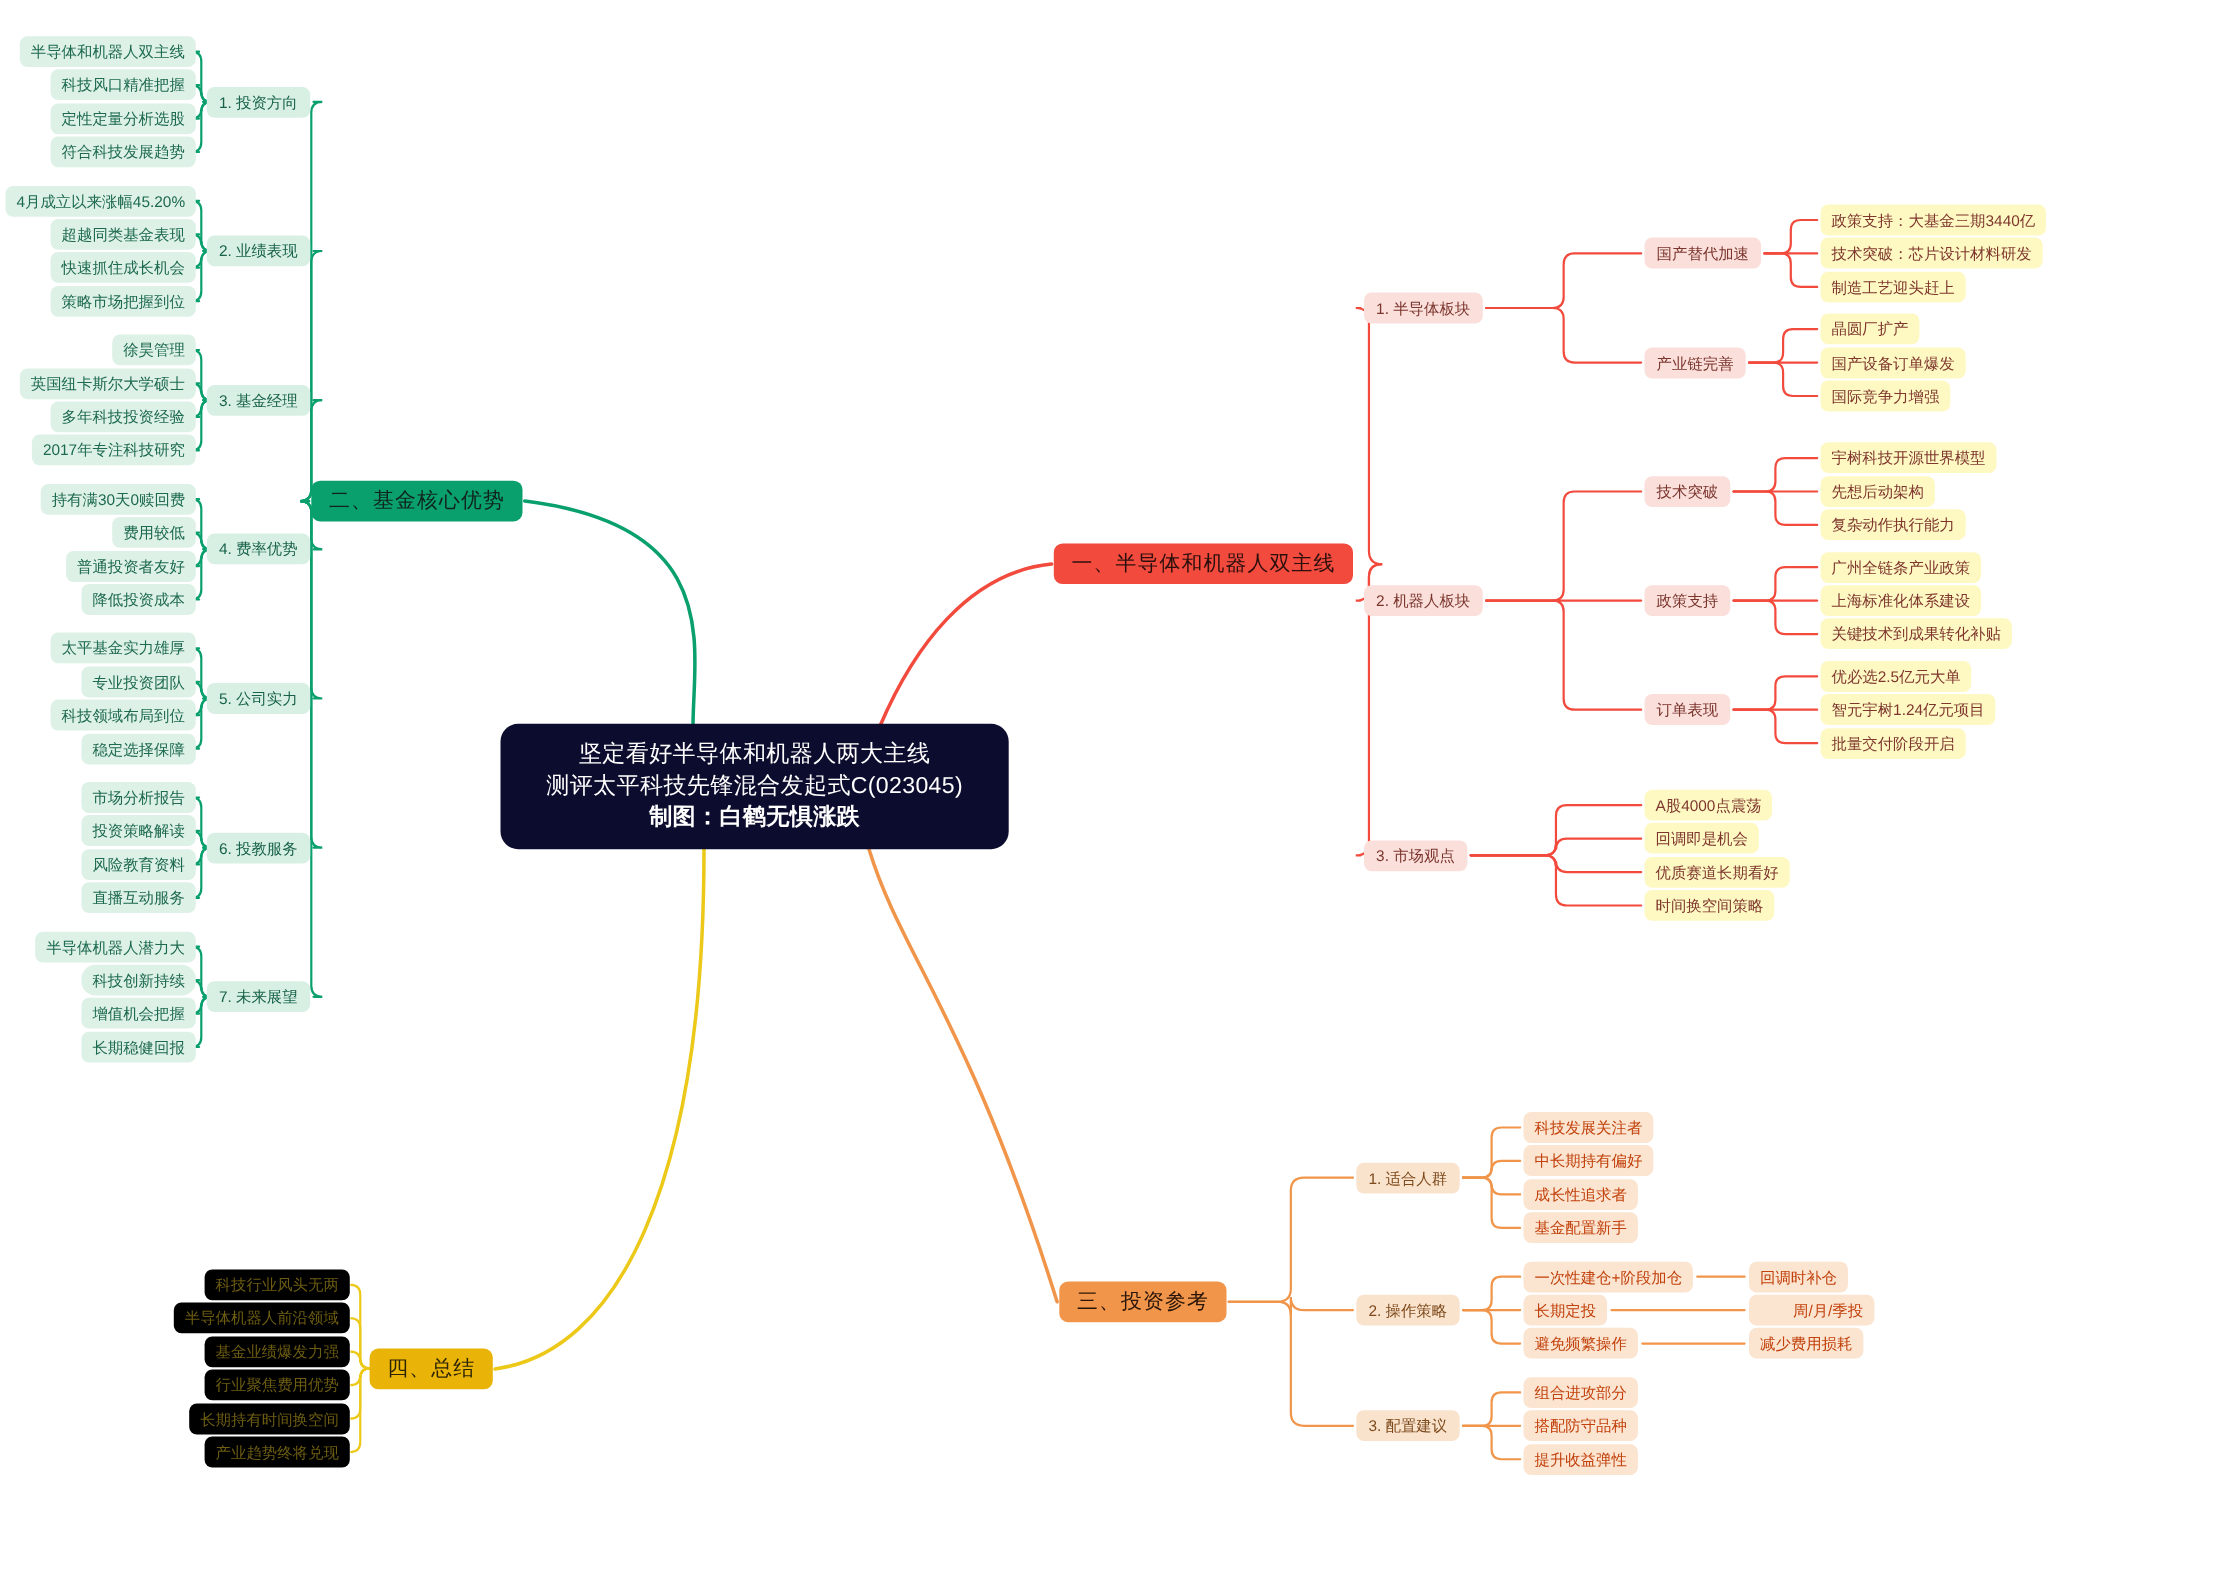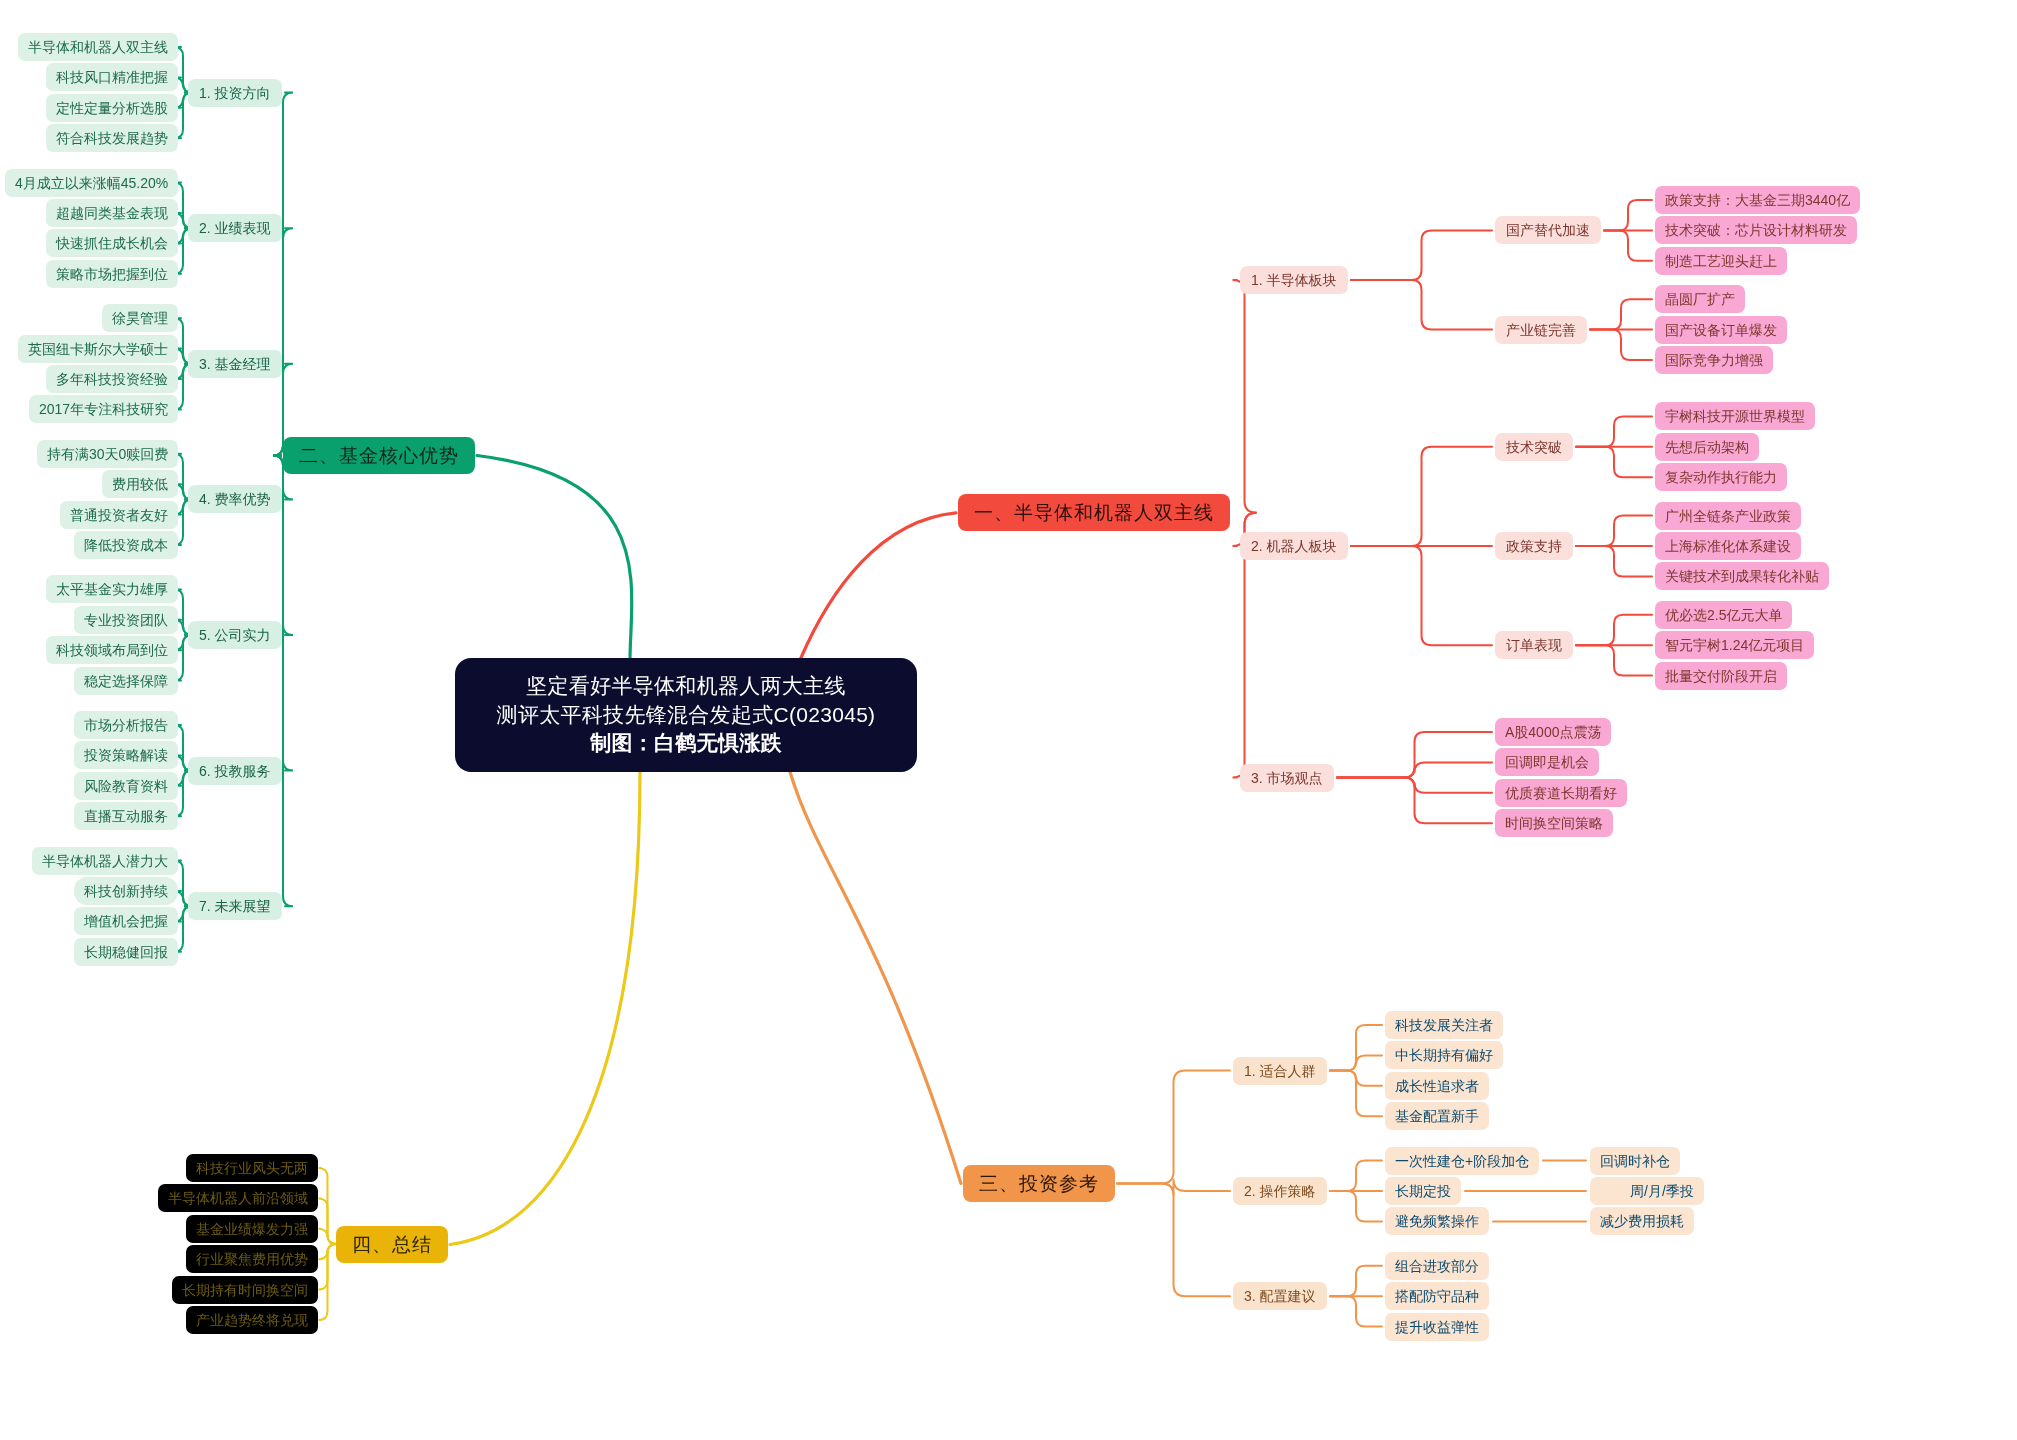--- a/index.html
+++ b/index.html
@@ -63,22 +63,22 @@
   .sub-red    { background:#fbdfdb; color:#7a352c; }
   .sub-orange { background:#fae3cd; color:#7d4a1c; }
 
   
   .leaf {
     font-size: 14px;
     padding: 7px 10px;
     border-radius: 7px;
   }
   .leaf-green  { background:#ddf1e6; color:#1d6a4e; }
-  .leaf-red    { background:#f9a8d4; color:#7e362d; }
-  .leaf-orange { background:#fbe4d0; color:#0c4a6e;align-items:center; }
+  .leaf-red    { background:#fef9c3; color:#7e362d; }
+  .leaf-orange { background:#fbe4d0; color:#c2410c;align-items:center; }
   .leaf-yellow { background:#000000; color:#6d5d11; }
 </style>
 </head>
 <body>
 
 <div id="canvas">
 
   <svg class="links" viewBox="0 0 2017 1440">
       <g fill="none" stroke-linecap="round">
         <path d="M 630 660 C 630 590 660 478 477 455.5" stroke="#0aa06e" stroke-width="3.2"></path>

